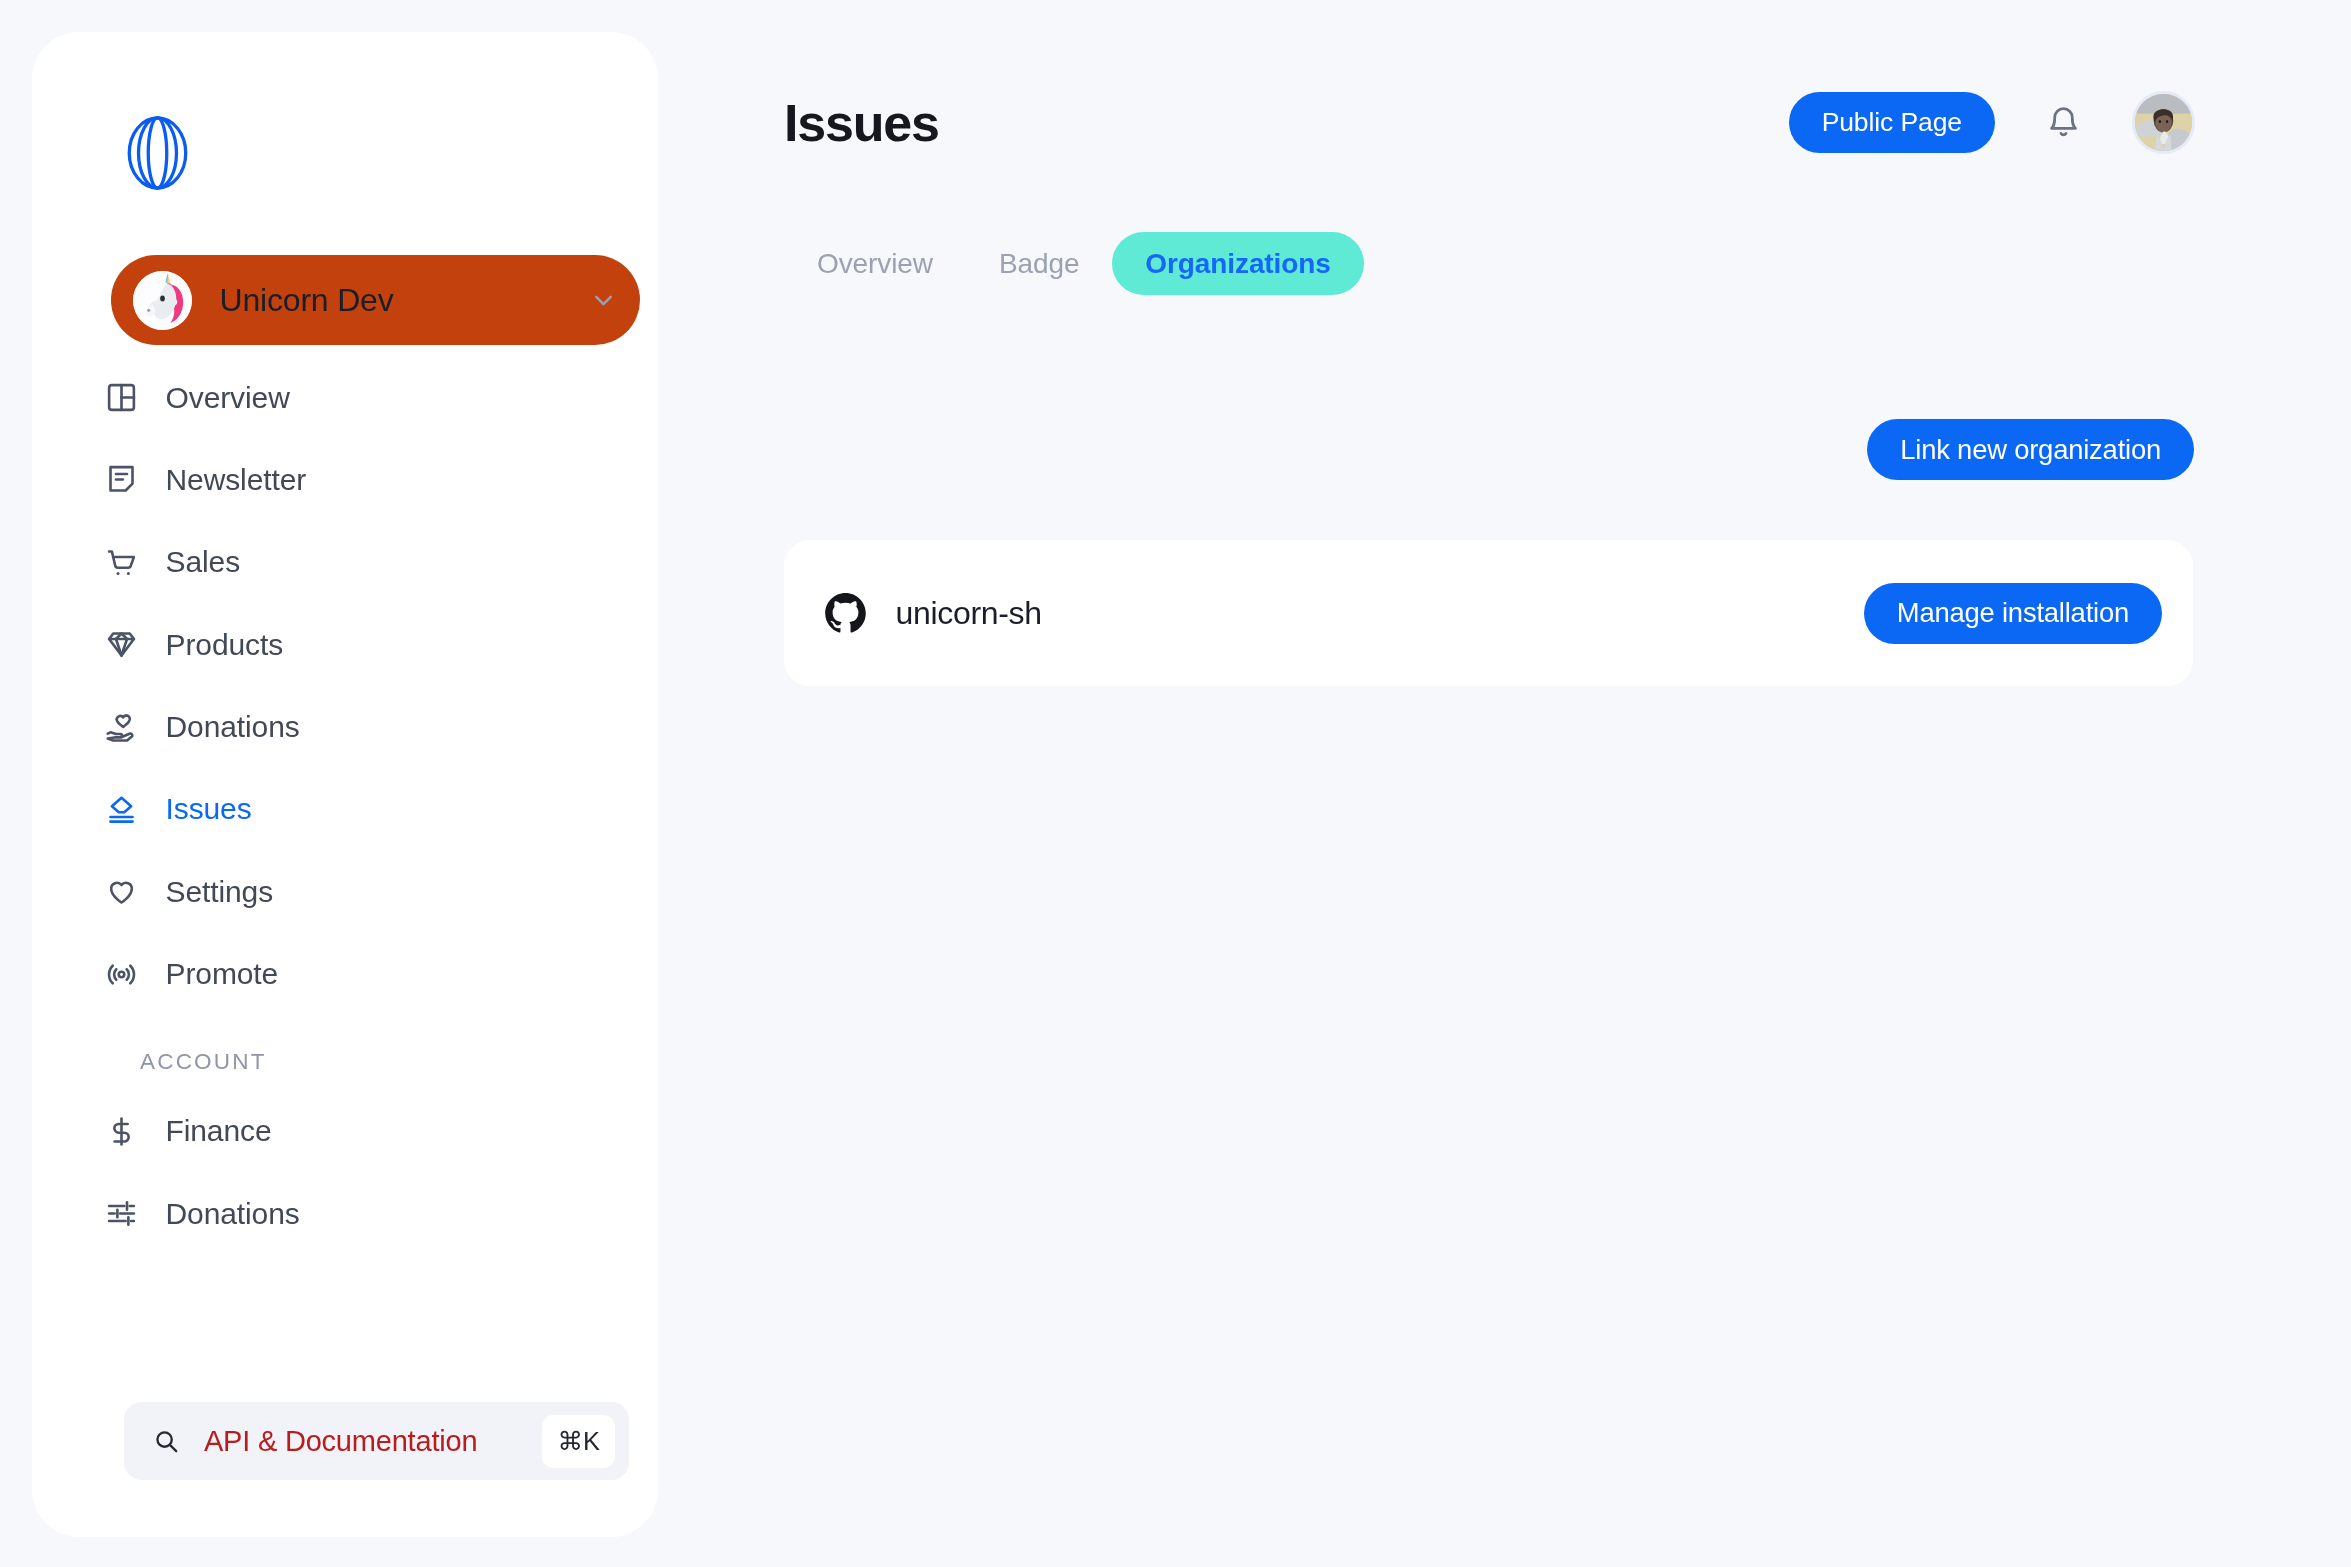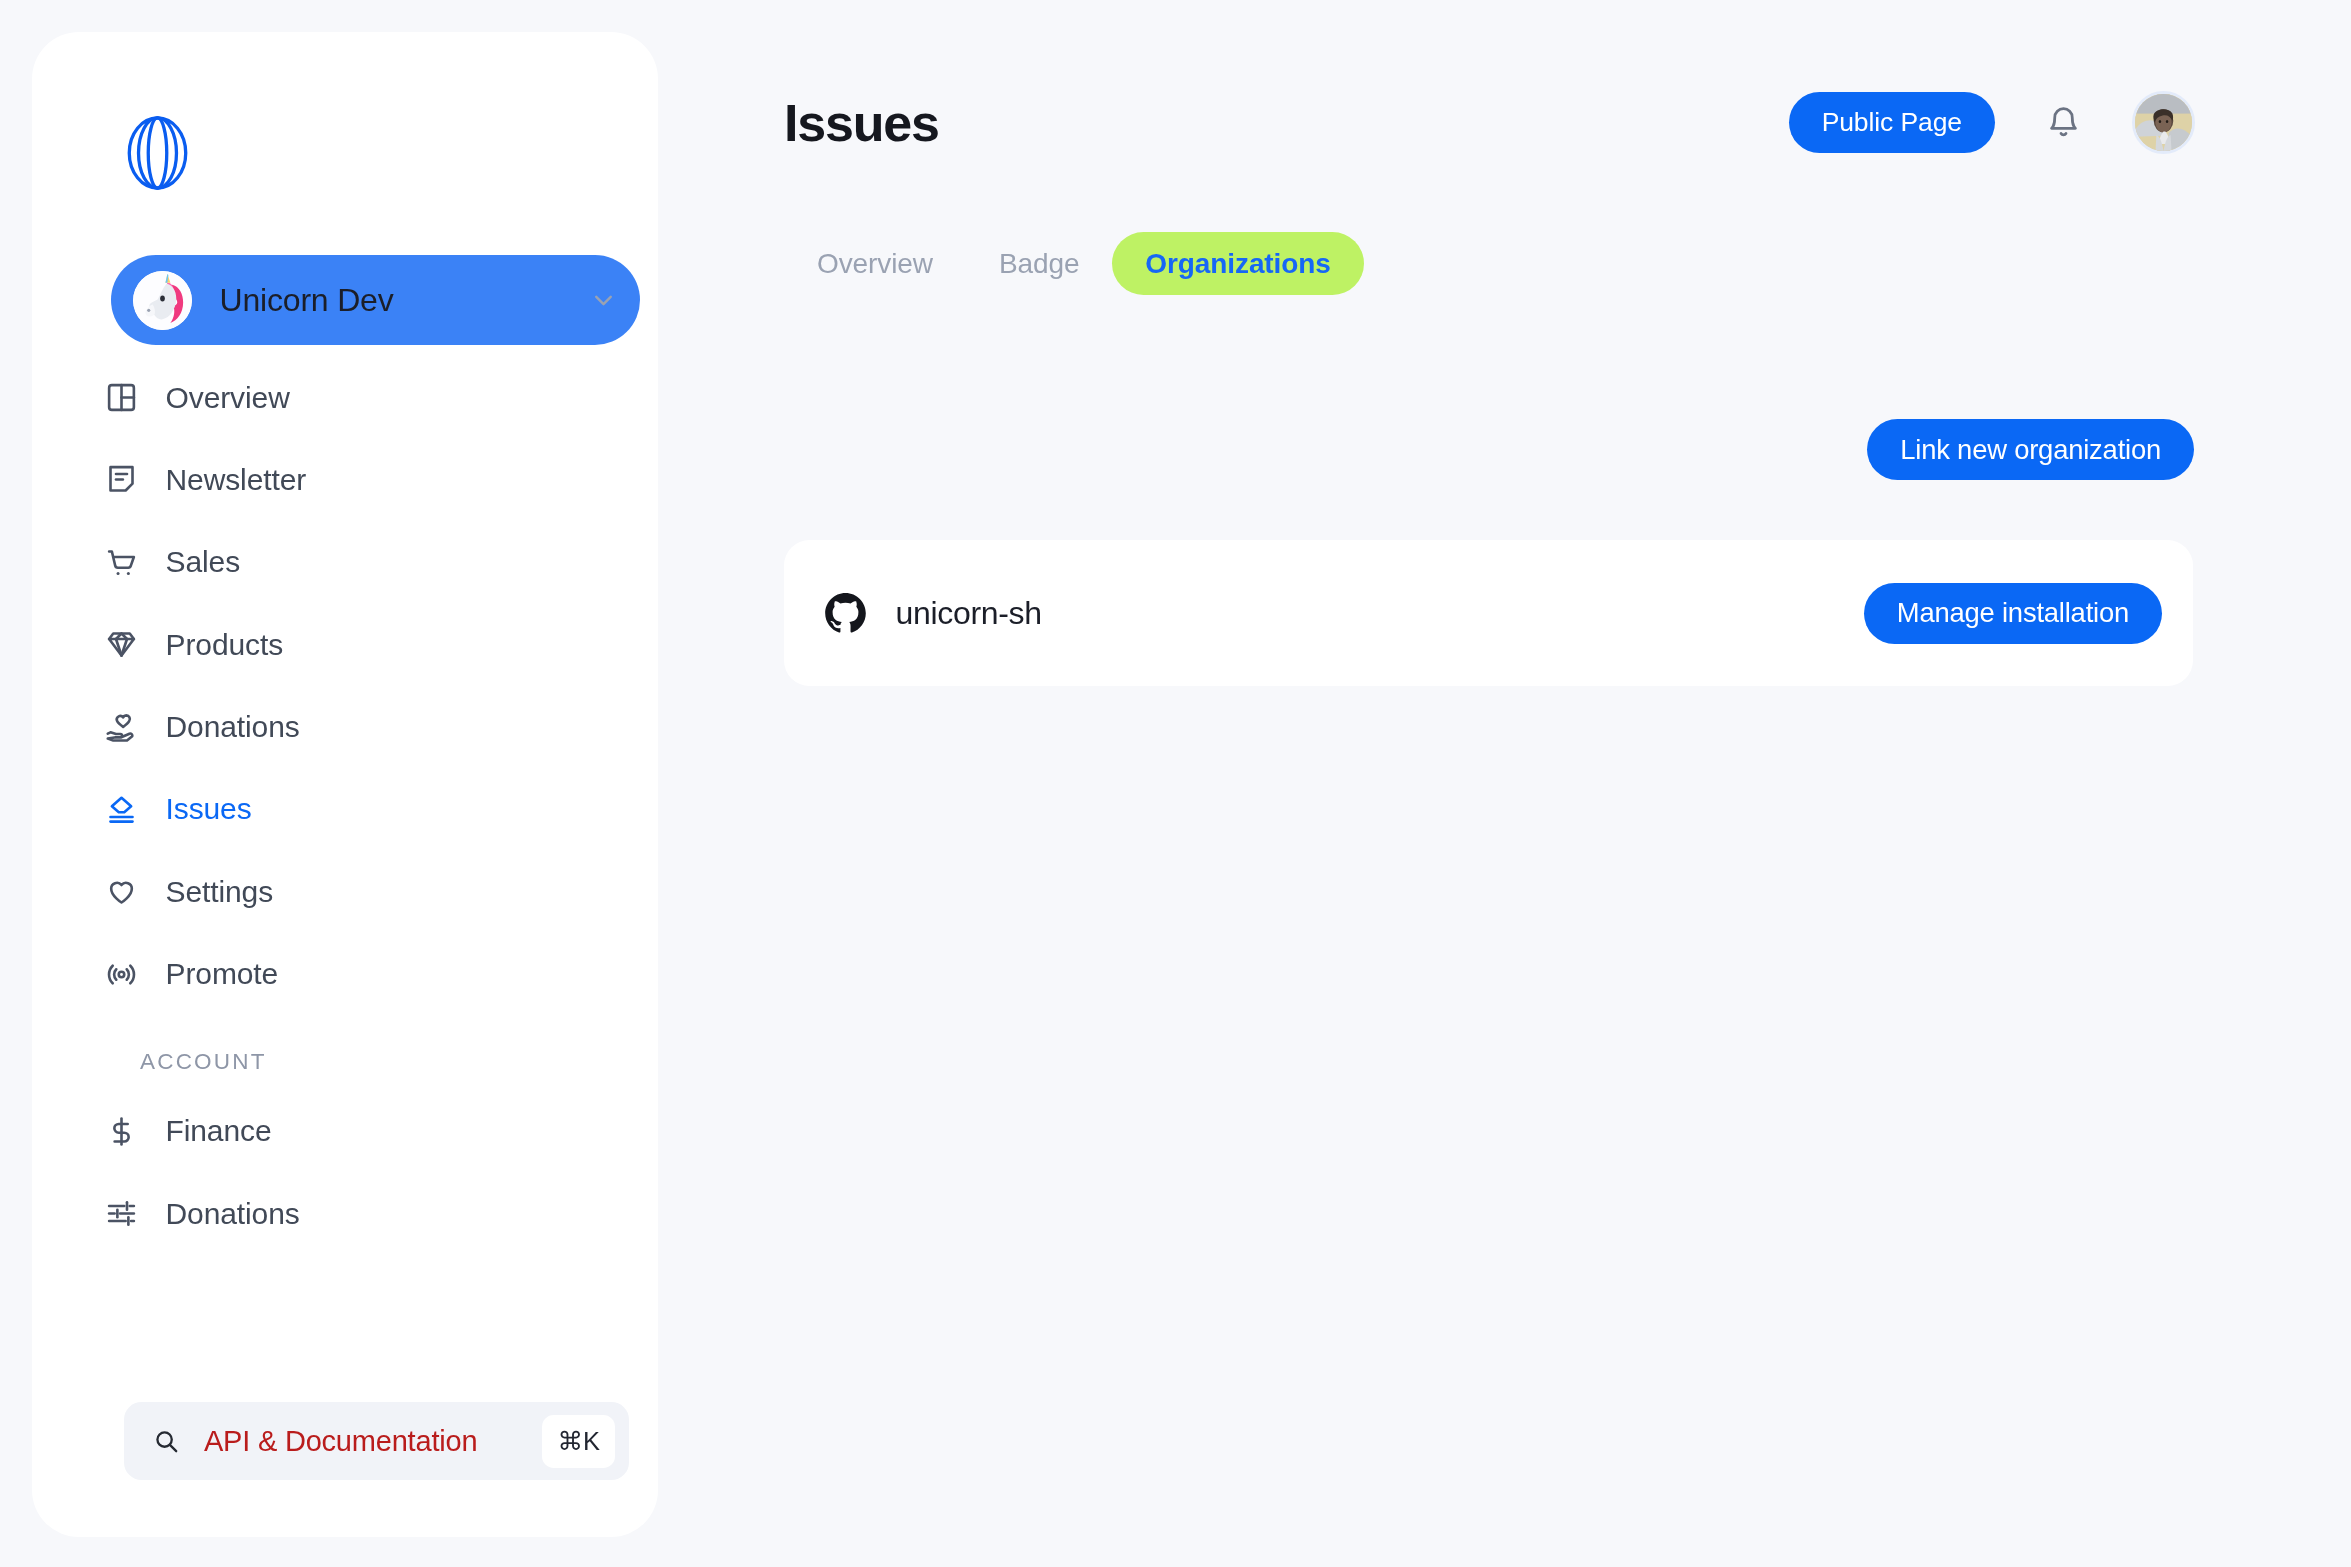--- a/index.html
+++ b/index.html
@@ -41,21 +41,21 @@
     height: 74px;
   }
 
   
   .org-switcher {
     position: absolute;
     left: 79px;
     top: 223px;
     width: 529px;
     height: 90px;
-    background: #3b82f6;
+    background: #c2410c;
     border-radius: 45px;
     display: flex;
     align-items: center;
     padding: 0 19.6px 0 21.6px;
     cursor: pointer;
   }
   .org-avatar {
     width: 59px;
     height: 59px;
     border-radius: 50%;
@@ -273,21 +273,21 @@
     padding: 15.7px 33px;
     border-radius: 33px;
     cursor: pointer;
     letter-spacing: -0.1px;
     white-space: nowrap;
     background: transparent;
     border: none;
     font-family: inherit;
   }
   .tab.active {
-    background: #bef264;
+    background: #5eead4;
     color: #1667f6;
     font-weight: 600;
     text-align: center;
   }
 
   
   .btn-link-org {
     position: absolute;
     right: 158px;
     top: 419px;

